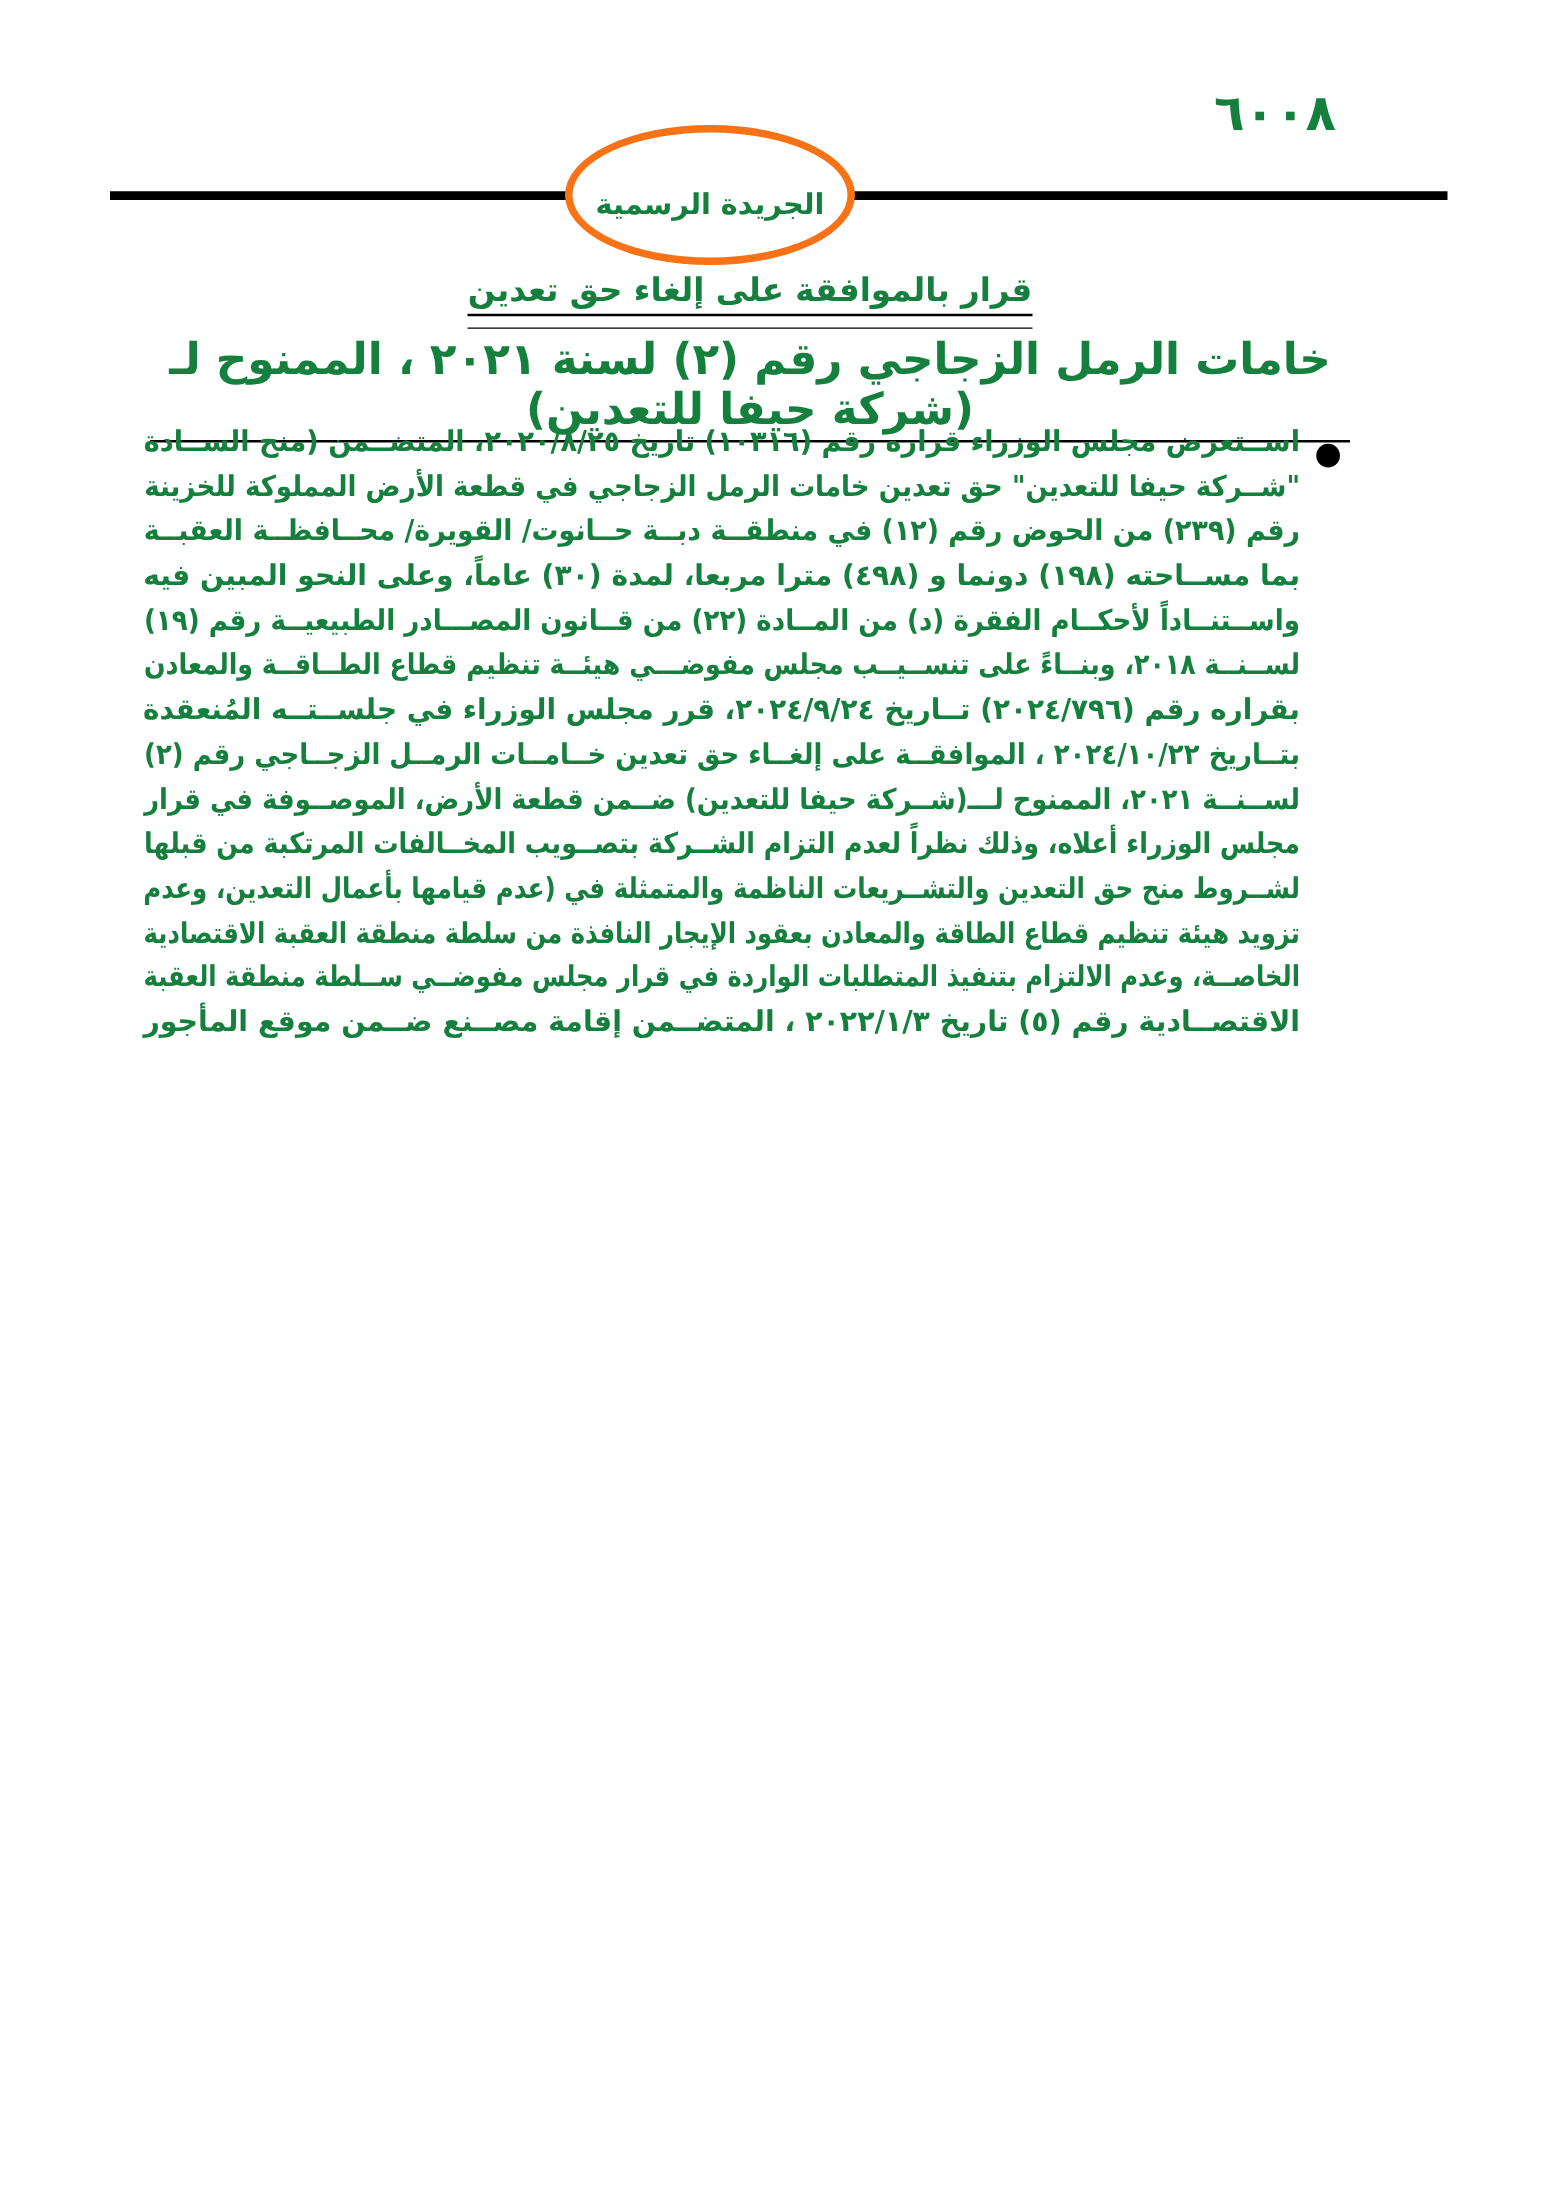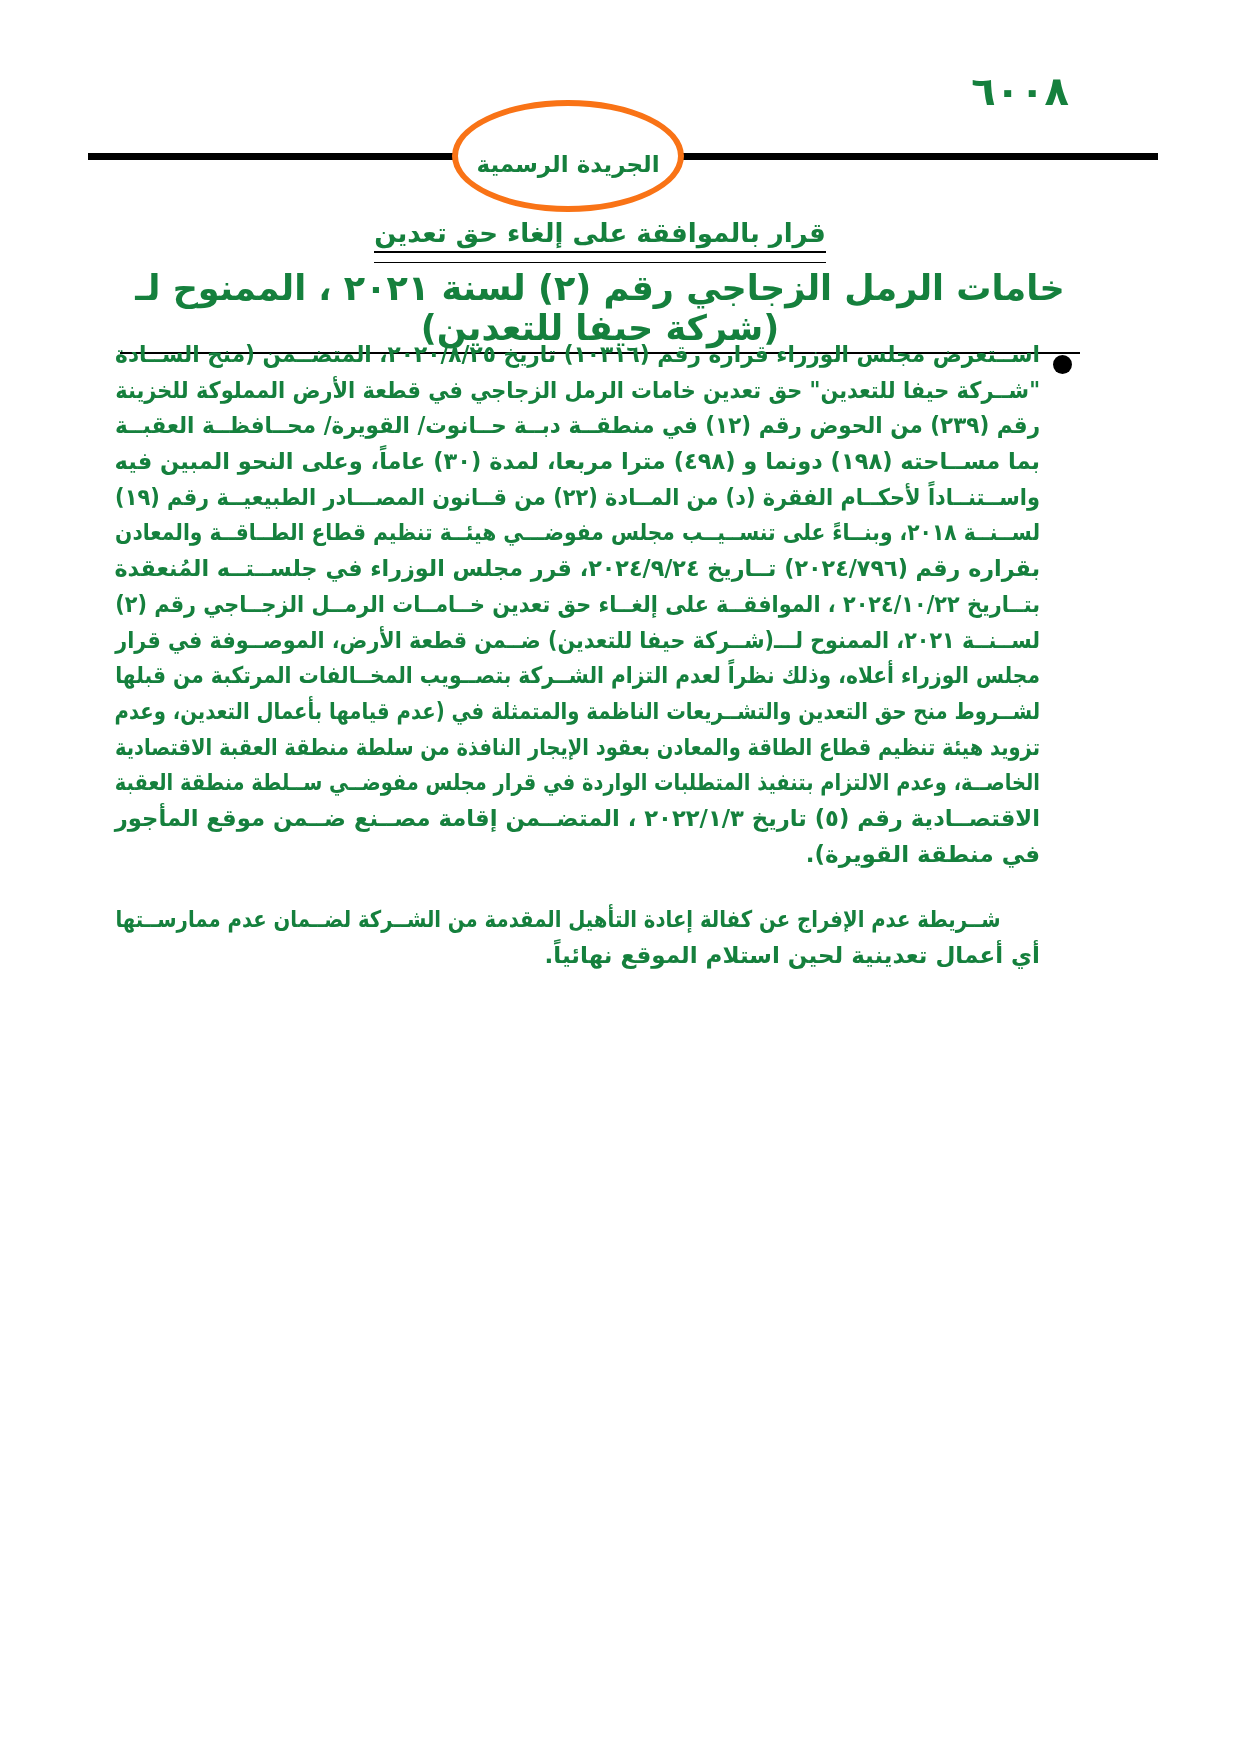--- a/index.html
+++ b/index.html
@@ -111,21 +111,16 @@
     <div class="line" style="transform-origin: right center; transform: scaleX(0.908635);">واســتنــاداً لأحكــام الفقرة (د) من المــادة (٢٢) من قــانون المصـــادر الطبيعيــة رقم (١٩)</div>
     <div class="line" style="transform-origin: right center; transform: scaleX(0.879495);">لســنــة ٢٠١٨، وبنــاءً على تنســيــب مجلس مفوضـــي هيئــة تنظيم قطاع الطــاقــة والمعادن</div>
     <div class="line" style="transform-origin: right center; transform: scaleX(0.967914);">بقراره رقم (٢٠٢٤/٧٩٦) تــاريخ ٢٠٢٤/٩/٢٤، قرر مجلس الوزراء في جلســتــه المُنعقدة</div>
     <div class="line" style="transform-origin: right center; transform: scaleX(0.904096);">بتــاريخ ٢٠٢٤/١٠/٢٢ ، الموافقــة على إلغــاء حق تعدين خــامــات الرمــل الزجــاجي رقم (٢)</div>
     <div class="line" style="transform-origin: right center; transform: scaleX(0.899602);">لســنــة ٢٠٢١، الممنوح لـــ(شــركة حيفا للتعدين) ضــمن قطعة الأرض، الموصــوفة في قرار</div>
     <div class="line" style="transform-origin: right center; transform: scaleX(0.88035);">مجلس الوزراء أعلاه، وذلك نظراً لعدم التزام الشــركة بتصــويب المخــالفات المرتكبة من قبلها</div>
     <div class="line" style="transform-origin: right center; transform: scaleX(0.852969);">لشــروط منح حق التعدين والتشــريعات الناظمة والمتمثلة في (عدم قيامها بأعمال التعدين، وعدم</div>
     <div class="line" style="transform-origin: right center; transform: scaleX(0.845005);">تزويد هيئة تنظيم قطاع الطاقة والمعادن بعقود الإيجار النافذة من سلطة منطقة العقبة الاقتصادية</div>
     <div class="line" style="transform-origin: right center; transform: scaleX(0.84343);">الخاصــة، وعدم الالتزام بتنفيذ المتطلبات الواردة في قرار مجلس مفوضــي ســلطة منطقة العقبة</div>
     <div class="line" style="transform-origin: right center; transform: scaleX(0.986914);">الاقتصــادية رقم (٥) تاريخ ٢٠٢٢/١/٣ ، المتضــمن إقامة مصــنع ضــمن موقع المأجور</div>
-    <div class="line end">في منطقة القويرة).</div>
   </div>
 
-  <div class="para closing-para">
-    <div class="line first-indent" style="transform-origin: right center; transform: scaleX(0.85458);">شــريطة عدم الإفراج عن كفالة إعادة التأهيل المقدمة من الشــركة لضــمان عدم ممارســتها</div>
-    <div class="line end">أي أعمال تعدينية لحين استلام الموقع نهائياً.</div>
-  </div>
 
 </div>
 
 </body></html>

